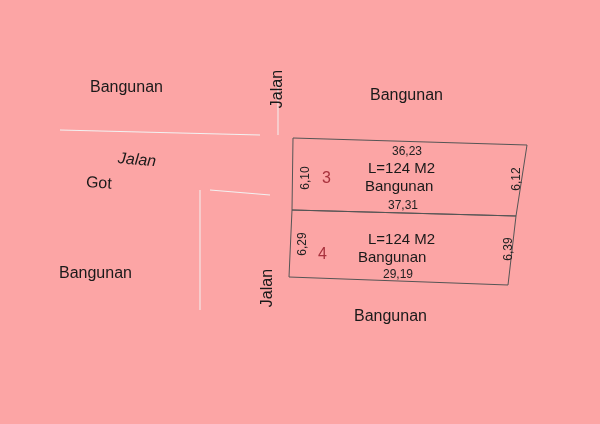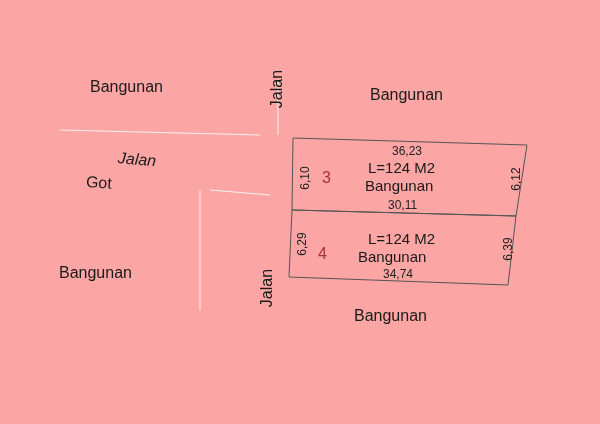--- a/index.html
+++ b/index.html
@@ -58,23 +58,23 @@
   <span class="lbl big" style="left:258px; top:81px; transform: rotate(-90deg); transform-origin: center;">Jalan</span>
   <span class="lbl big" style="left:118px; top:150px; transform: rotate(5deg); transform-origin: left center; font-style: italic;">Jalan</span>
   <span class="lbl big" style="left:86px; top:174px; transform: rotate(4deg); transform-origin: left center;">Got</span>
   <span class="lbl big" style="left:248px; top:280px; transform: rotate(-90deg); transform-origin: center;">Jalan</span>
 
   <span class="lbl dim" style="left:392px; top:145px;">36,23</span>
   <span class="lbl dim" style="left:293px; top:172px; transform: rotate(-90deg); transform-origin: center;">6,10</span>
   <span class="lbl num" style="left:322px; top:170px;">3</span>
   <span class="lbl plot-text" style="left:368px; top:160px;">L=124 M2</span>
   <span class="lbl plot-text" style="left:365px; top:178px;">Bangunan</span>
-  <span class="lbl dim" style="left:388px; top:199px;">30,11</span>
+  <span class="lbl dim" style="left:388px; top:199px;">37,31</span>
   <span class="lbl dim" style="left:504px; top:173px; transform: rotate(-90deg); transform-origin: center;">6,12</span>
 
   <span class="lbl dim" style="left:290px; top:238px; transform: rotate(-90deg); transform-origin: center;">6,29</span>
   <span class="lbl num" style="left:318px; top:246px;">4</span>
   <span class="lbl plot-text" style="left:368px; top:231px;">L=124 M2</span>
   <span class="lbl plot-text" style="left:358px; top:249px;">Bangunan</span>
-  <span class="lbl dim" style="left:383px; top:268px;">34,74</span>
+  <span class="lbl dim" style="left:383px; top:268px;">29,19</span>
   <span class="lbl dim" style="left:496px; top:243px; transform: rotate(-90deg); transform-origin: center;">6,39</span>
 
 </div>
 
 </body></html>

